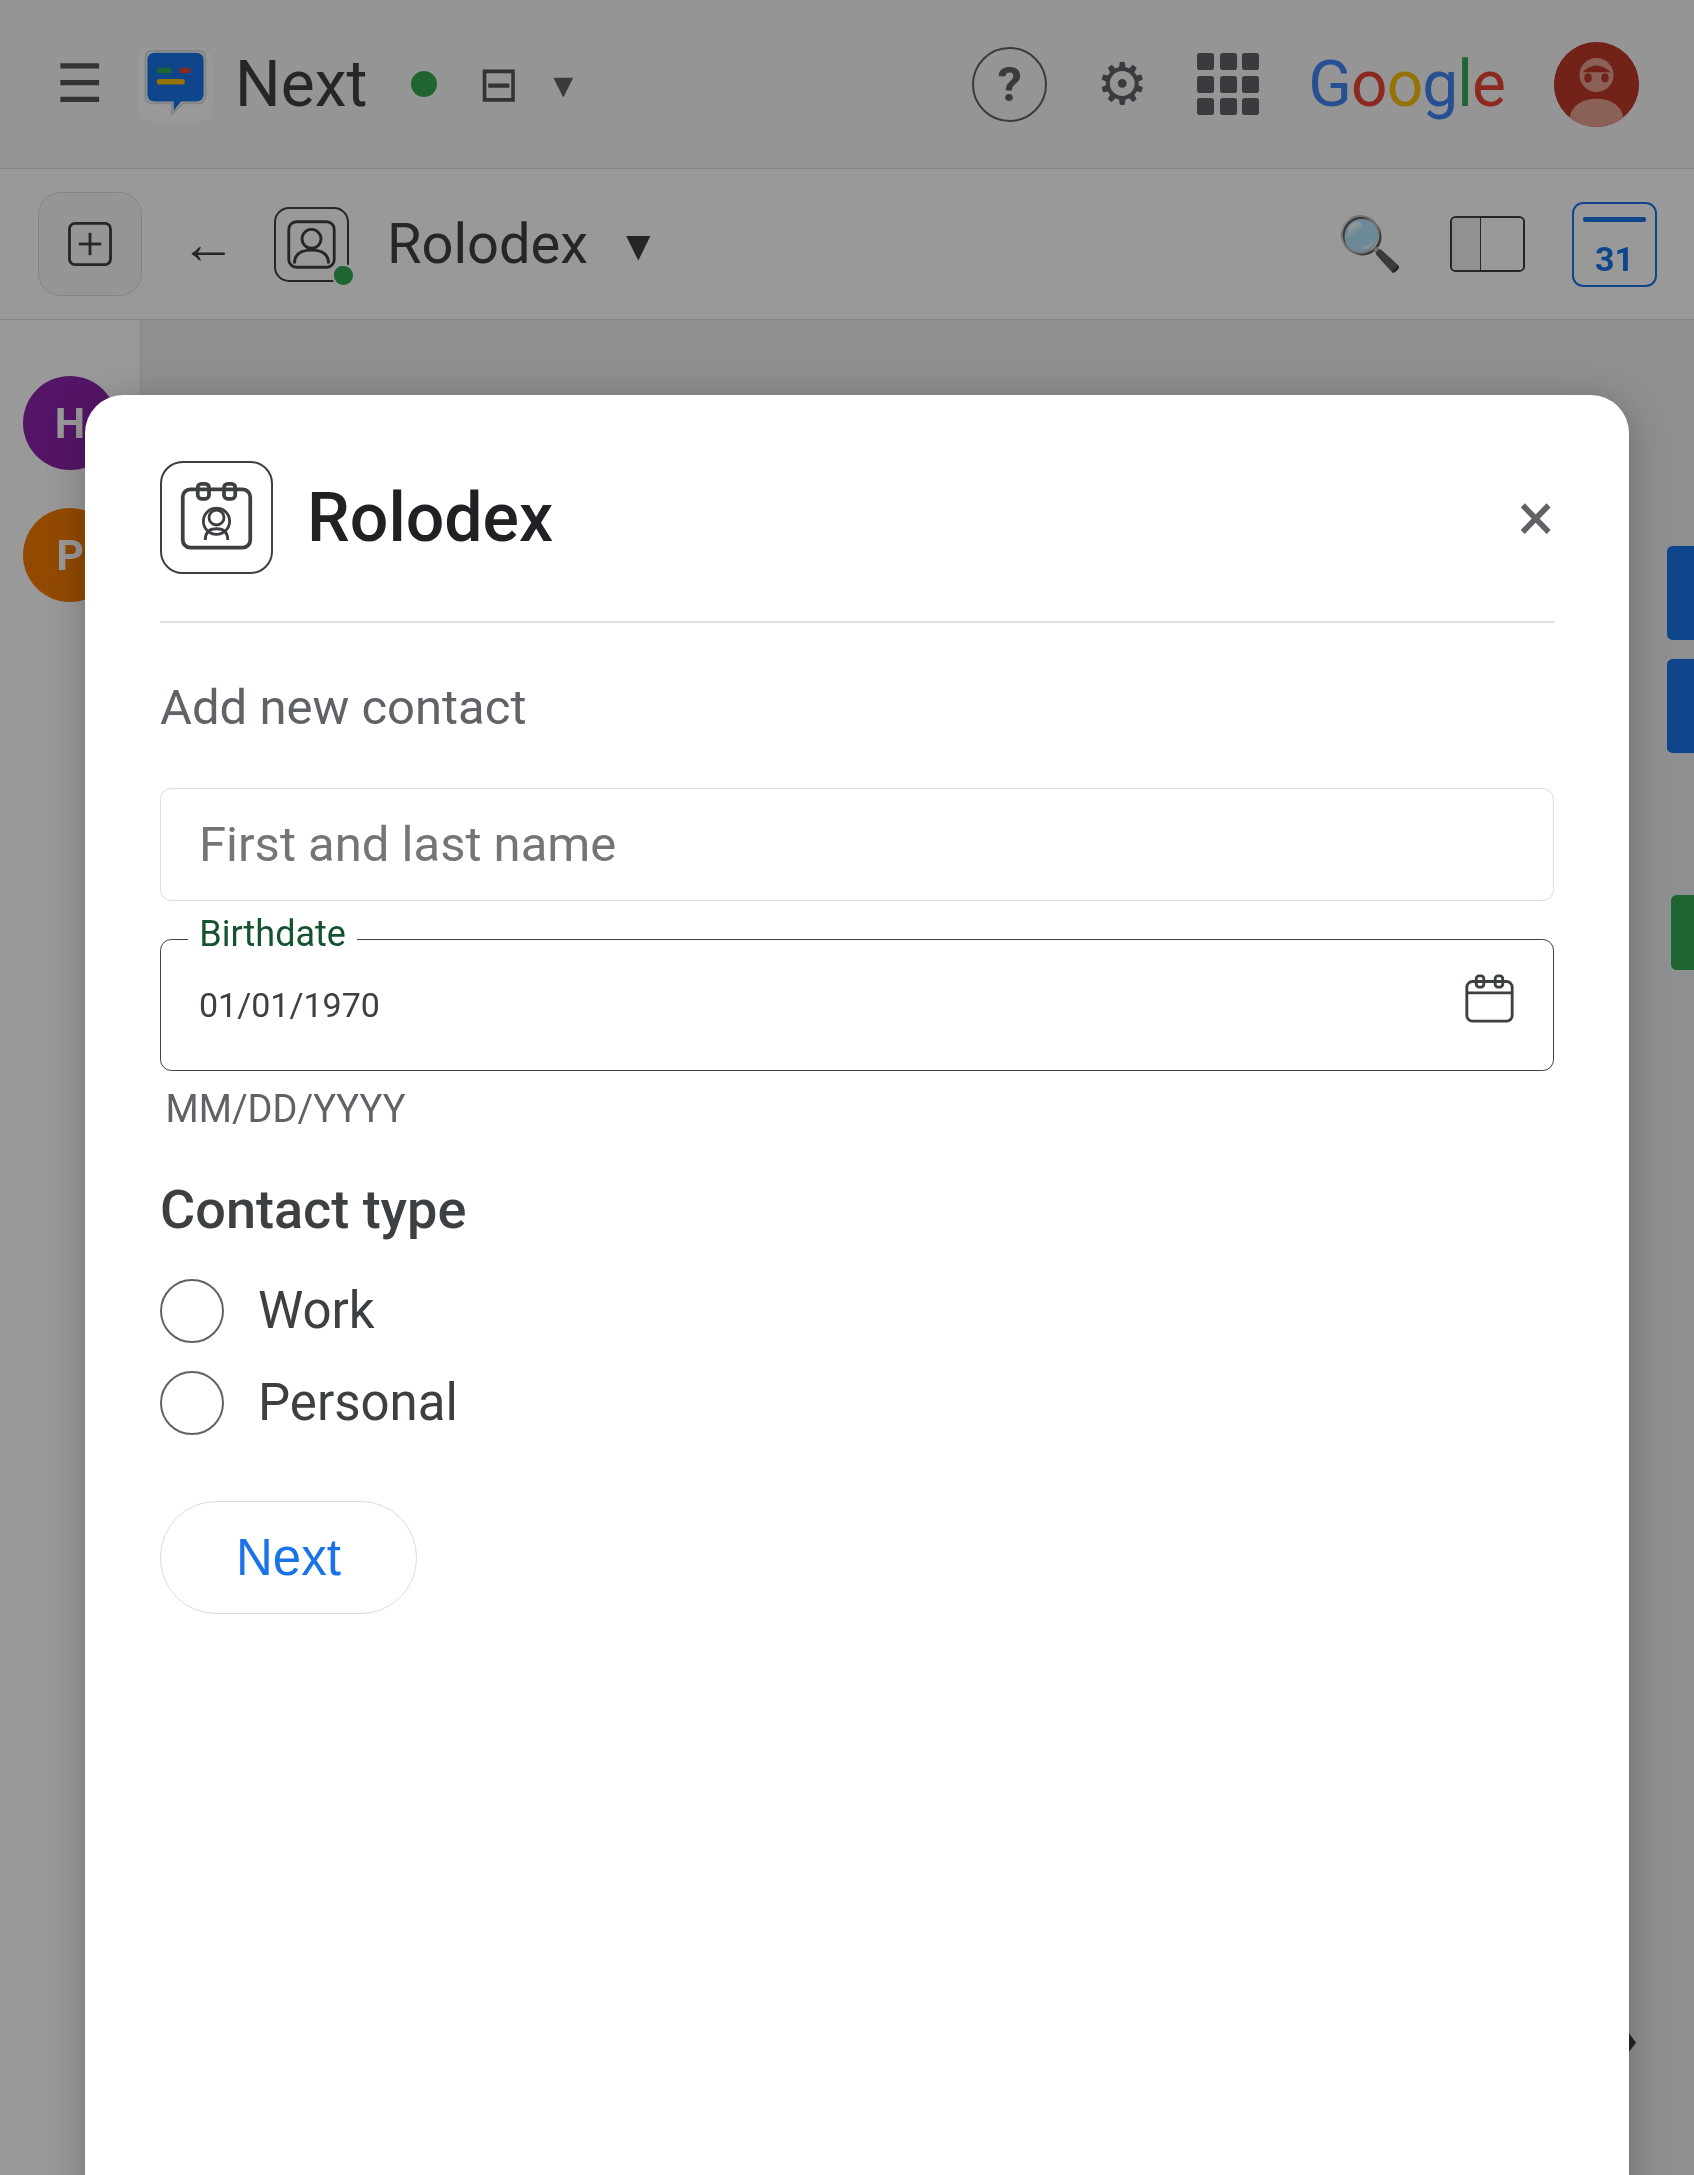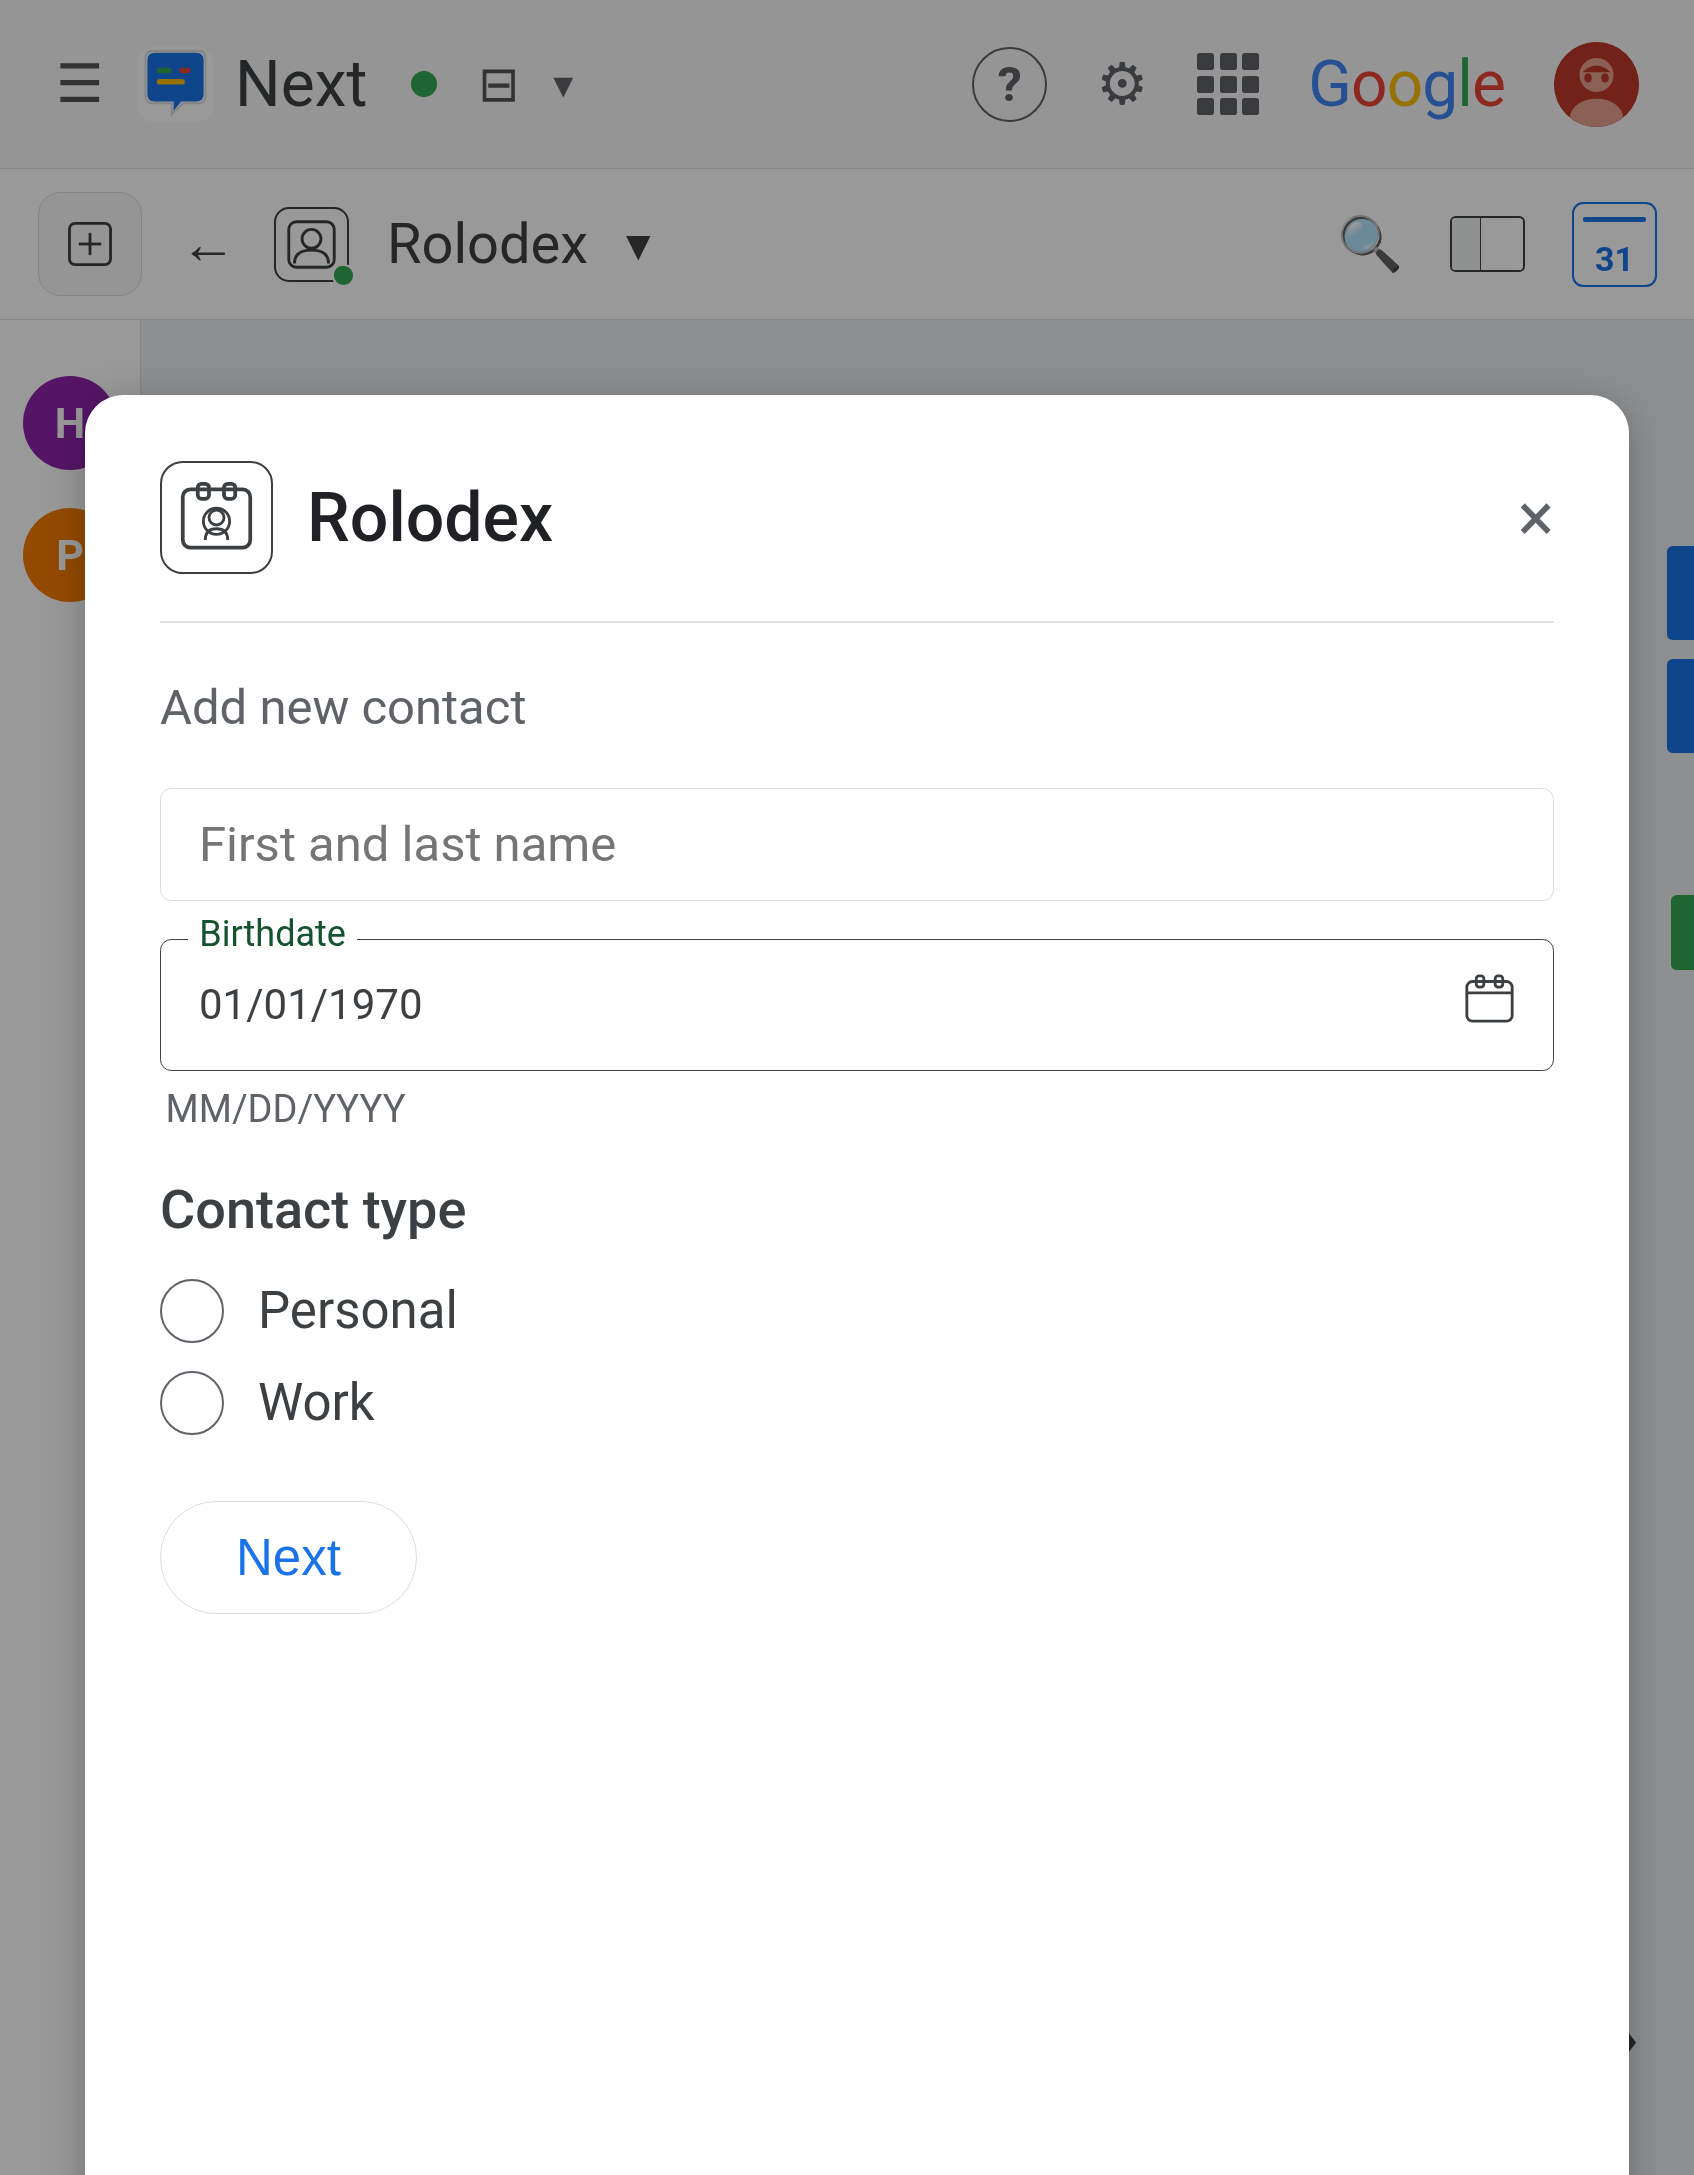--- a/index.html
+++ b/index.html
@@ -369,21 +369,21 @@
       width: 100%;
       height: 132px;
       border: 1.4px solid #3c4043;
       border-radius: 11.3px;
       display: flex;
       align-items: center;
       padding: 0 38px;
     }
     .birthdate-value {
       flex: 1;
-      font-size: 42px;
+      font-size: 34px;
       color: #3c4043;
     }
     .calendar-icon-inline {
       font-size: 51px;
       color: #3c4043;
     }
     .birthdate-hint {
       font-size: 38px;
       color: #5f6368;
       margin-top: 16px;
@@ -660,25 +660,25 @@
     </div>
   </div>
   <div class="birthdate-hint">MM/DD/YYYY</div>
 
   
   <div class="contact-type-label">Contact type</div>
 
   <div class="radio-group">
     <div class="radio-item">
       <div class="radio-circle"></div>
-      <span class="radio-label">Personal</span>
+      <span class="radio-label">Work</span>
     </div>
     <div class="radio-item">
       <div class="radio-circle"></div>
-      <span class="radio-label">Work</span>
+      <span class="radio-label">Personal</span>
     </div>
   </div>
 
   
   <button class="next-btn">
     <span>Next</span>
   </button>
 </div>
 
 

